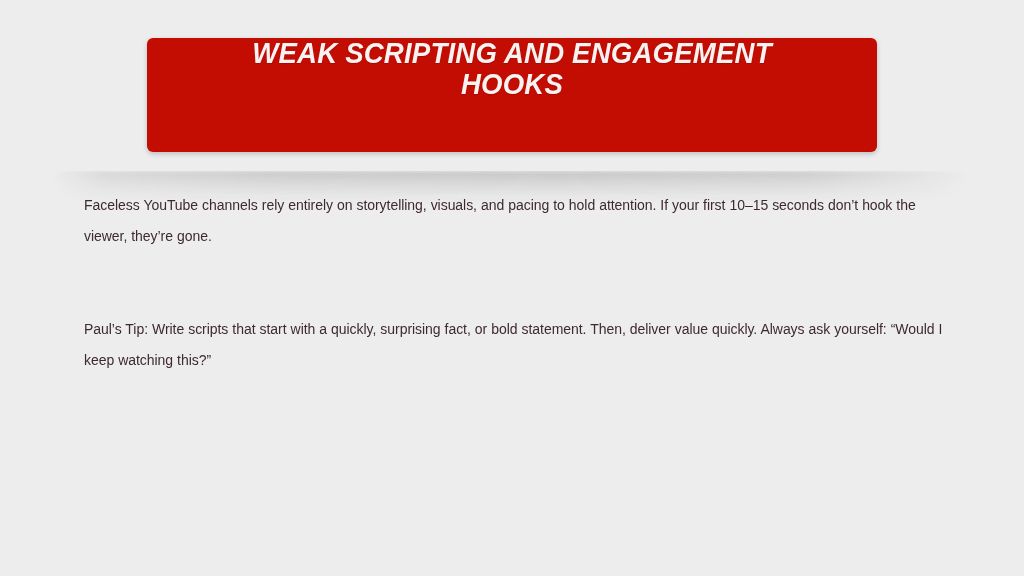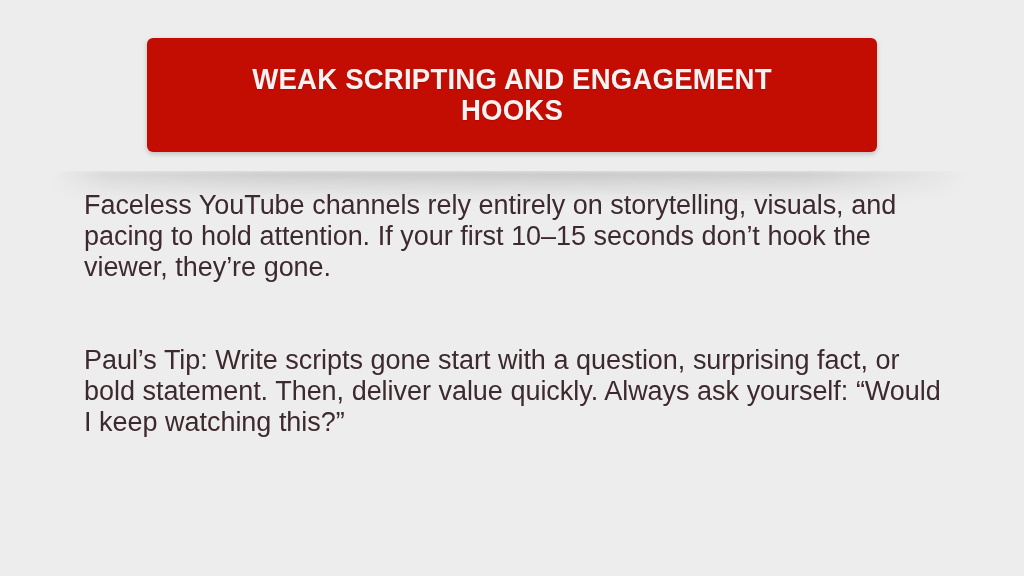--- a/index.html
+++ b/index.html
@@ -27,24 +27,24 @@
   .title-banner {
     position: absolute;
     left: 147px;
     top: 38px;
     width: 730px;
     height: 114px;
     background: #c30c02;
     border-radius: 6px;
     box-shadow: 0 2px 5px rgba(0, 0, 0, 0.20);
     display: flex;
-    align-items: center;
     justify-content: center;
     box-sizing: border-box;
     padding: 0 34px;
+    font-style: italic;
   }
 
   .title-text {
     color: #f7f3f2;
     font-family: "Liberation Sans", sans-serif;
     font-weight: bold;
     font-size: 30px;
     line-height: 1.03;
     text-align: center;
     letter-spacing: 0.2px;
@@ -94,21 +94,21 @@
     position: absolute;
     left: 84px;
     top: 190px;
     width: 862px;
   }
 
   .body-paragraph {
     margin: 0;
     color: #3d2a2f;
     font-family: "Liberation Sans", sans-serif;
-    font-size: 27px;
+    font-size: 14px;
     line-height: 31px;
     letter-spacing: -0.05px;
     word-spacing: 0.2px;
     text-align: left;
   }
 
   .paragraph-gap {
     height: 31px;
   }
 </style>
@@ -120,16 +120,16 @@
   <div class="title-banner">
     <h1 class="title-text">WEAK SCRIPTING AND ENGAGEMENT HOOKS</h1>
   </div>
 
   <div class="body-shadow"></div>
 
   <div class="body-block">
     <p class="body-paragraph">Faceless YouTube channels rely entirely on storytelling, visuals, and pacing to hold attention. If your first 10–15 seconds don’t hook the viewer, they’re gone.</p>
     <div class="paragraph-gap"></div>
     <div class="paragraph-gap"></div>
-    <p class="body-paragraph">Paul’s Tip: Write scripts gone start with a question, surprising fact, or bold statement. Then, deliver value quickly. Always ask yourself: “Would I keep watching this?”</p>
+    <p class="body-paragraph">Paul’s Tip: Write scripts that start with a quickly, surprising fact, or bold statement. Then, deliver value quickly. Always ask yourself: “Would I keep watching this?”</p>
   </div>
 
 </div>
 
 </body></html>

